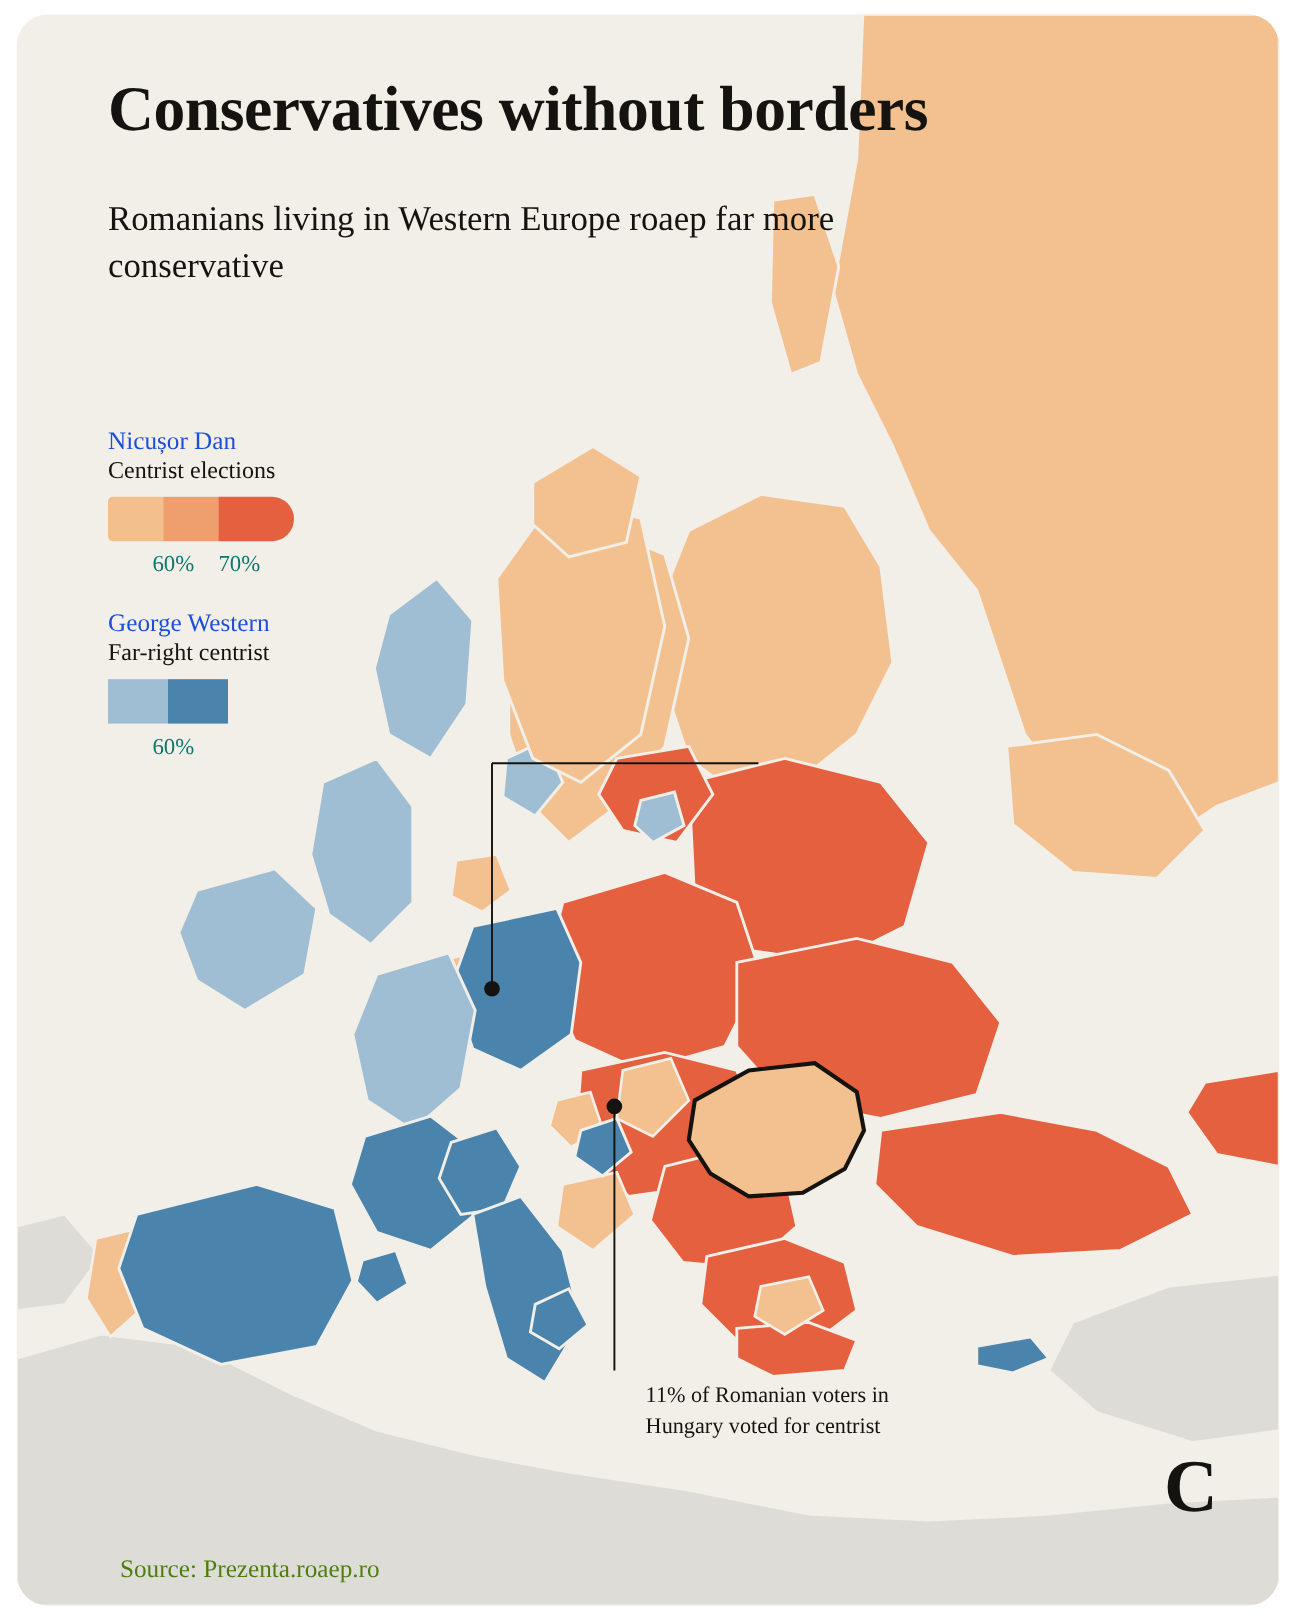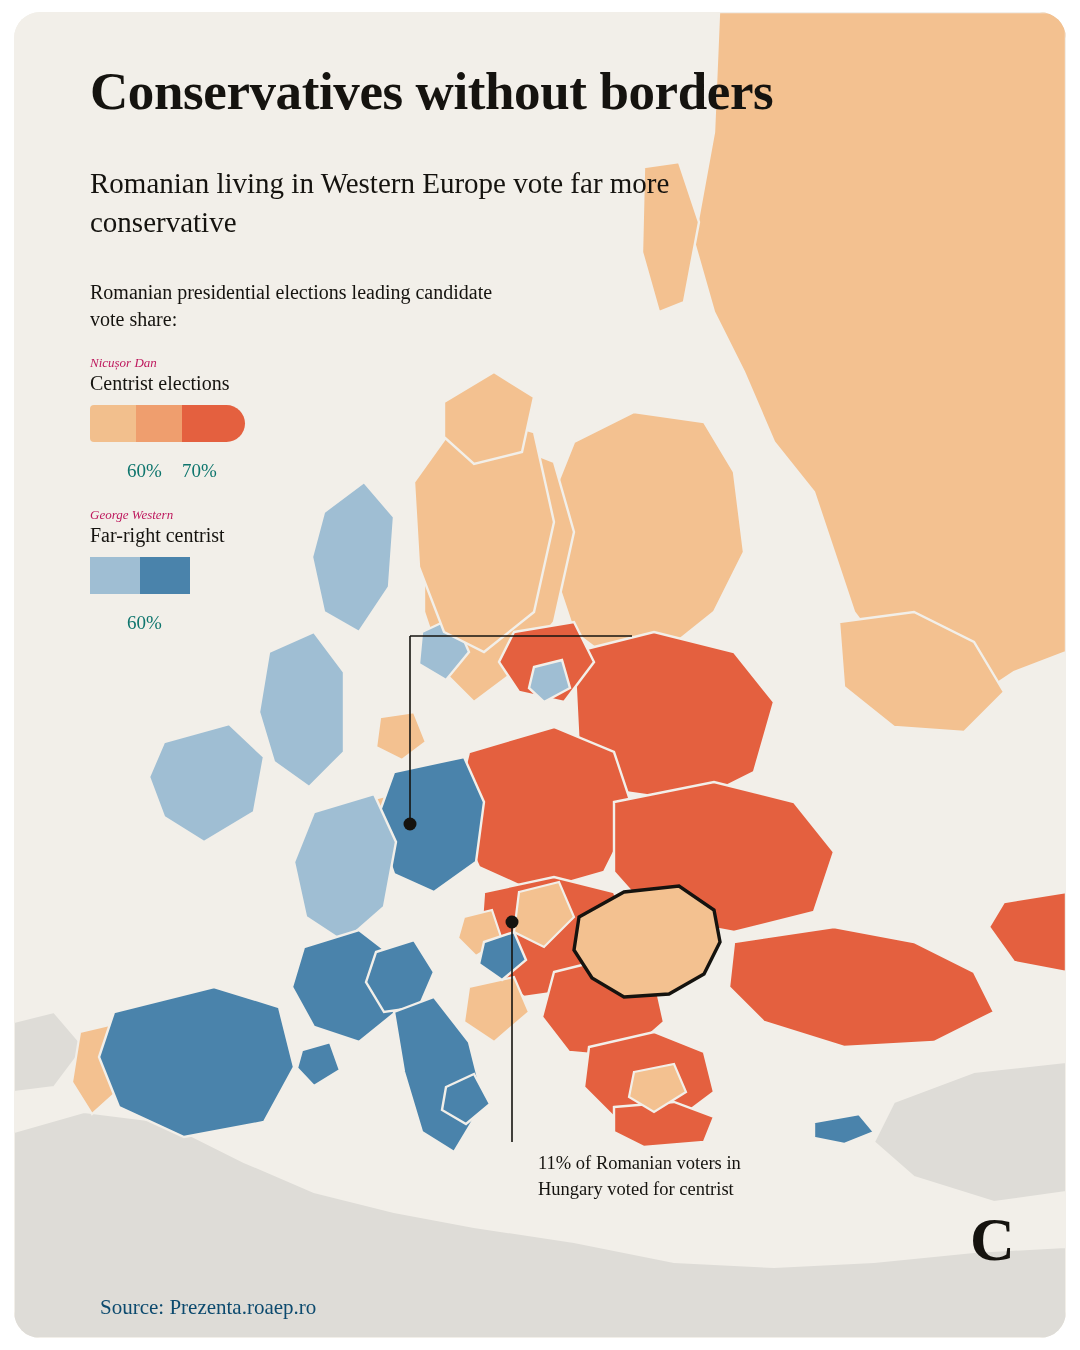--- a/index.html
+++ b/index.html
@@ -4,39 +4,39 @@
 <style>
   html,body{margin:0;padding:0;background:#ffffff;}
   body{font-family:"Liberation Serif", serif;}
   #stage{position:relative;width:1080px;height:1350px;overflow:hidden;background:#ffffff;}
   #card{position:absolute;left:14px;top:12px;width:1052px;height:1326px;border-radius:26px;overflow:hidden;background:#f2efe9;}
   svg#map{position:absolute;left:0;top:0;width:1052px;height:1326px;}
   .txt{position:absolute;}
   #title{left:76px;top:52px;font-size:53px;font-weight:700;color:#15130f;letter-spacing:-0.4px;line-height:1.05;}
   #subtitle{left:76px;top:152px;width:700px;font-size:29px;color:#15130f;line-height:1.33;}
   #legend-title{left:76px;top:267px;width:430px;font-size:20px;color:#15130f;line-height:1.36;}
-  .cand-name{font-size:13px;font-style:italic;color:#be185d;}
+  .cand-name{font-size:21px;color:#1d4ed8;}
   .cand-role{font-size:20px;color:#15130f;line-height:1.2;}
   #dan-block{left:76px;top:343px;}
   #sim-block{left:76px;top:495px;}
   .swatches{display:flex;margin-top:10px;}
   .sw{height:37px;}
   #dan-sw .sw:nth-child(1){width:46px;background:#f2bf8d;border-top-left-radius:4px;border-bottom-left-radius:4px;}
   #dan-sw .sw:nth-child(2){width:46px;background:#ef9e6e;}
   #dan-sw .sw:nth-child(3){width:63px;background:#e4603f;border-top-right-radius:19px;border-bottom-right-radius:19px;}
   #sim-sw .sw:nth-child(1){width:50px;background:#9fbed3;}
   #sim-sw .sw:nth-child(2){width:50px;background:#4a83ab;}
   .tick{position:absolute;font-size:19px;color:#0f766e;}
   #tick60{left:113px;top:448px;}
   #tick70{left:168px;top:448px;text-align:center;}
   #tick60b{left:113px;top:600px;}
   .annot{position:absolute;font-size:18.5px;color:#15130f;line-height:1.42;}
   #annot-de{left:650px;top:608px;width:270px;}
   #annot-hu{left:524px;top:1138px;width:260px;}
-  #source{left:86px;top:1283px;font-size:21px;color:#0c4a6e;}
+  #source{left:86px;top:1283px;font-size:21px;color:#4d7c0f;}
   #logo{position:absolute;left:956px;top:1196px;font-size:62px;color:#15130f;font-weight:700;font-family:"Liberation Serif",serif;line-height:1;}
 </style>
 </head>
 <body>
 
 <div id="stage">
   <div id="card">
 
     <svg id="map" viewBox="0 0 1052 1326">
       <defs>
@@ -113,22 +113,21 @@
           <path d="M396,624 L396,810"></path>
           <path d="M396,624 L618,624"></path>
           <circle cx="396" cy="812" r="6.5" fill="#15130f" stroke="none"></circle>
           <path d="M498,910 L498,1130"></path>
           <circle cx="498" cy="910" r="6.5" fill="#15130f" stroke="none"></circle>
         </g>
       </g>
     </svg>
 
     <div class="txt" id="title">Conservatives without borders</div>
-    <div class="txt" id="subtitle">Romanian living in Western Europe vote far more conservative</div>
-    <div class="txt" id="legend-title">Romanian presidential elections leading candidate vote share:</div>
+    <div class="txt" id="subtitle">Romanians living in Western Europe roaep far more conservative</div>
 
     <div class="txt" id="dan-block">
       <div class="cand-name">Nicușor Dan</div>
       <div class="cand-role">Centrist elections</div>
       <div class="swatches" id="dan-sw">
         <div class="sw"></div>
         <div class="sw"></div>
         <div class="sw"></div>
       </div>
     </div>

